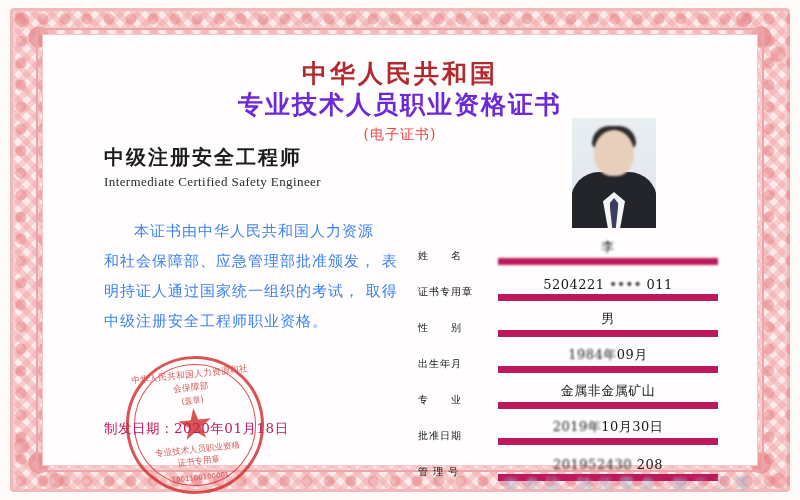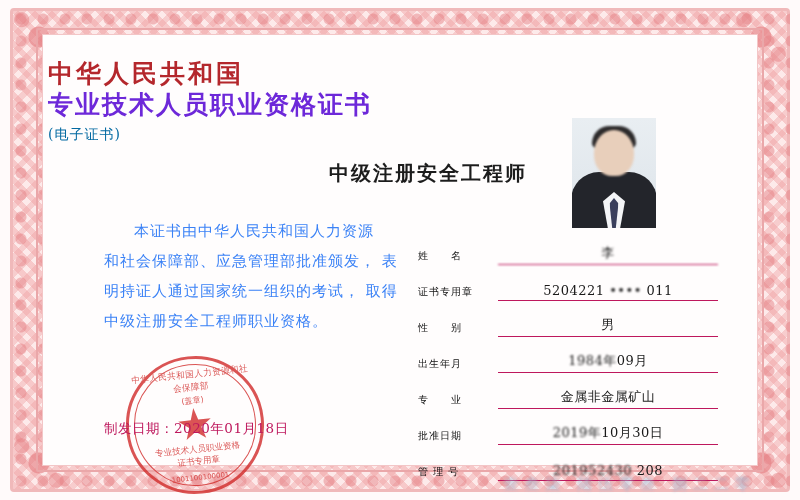--- a/index.html
+++ b/index.html
@@ -62,20 +62,21 @@
   .corner.bl { left: 12px; bottom: 10px; }
   .corner.br { right: 12px; bottom: 10px; }
 
   
   .content {
     position: absolute;
     left: 48px; top: 40px; right: 48px; bottom: 40px;
   }
 
   .title-block {
+    text-align: center;
     padding-top: 18px;
   }
   .title-line1 {
     font-family: "DejaVu Serif", serif;
     font-size: 25px;
     font-weight: bold;
     color: #b4272c;
     letter-spacing: 3px;
     line-height: 1.25;
   }
@@ -83,29 +84,27 @@
     font-family: "DejaVu Serif", serif;
     font-size: 25px;
     font-weight: bold;
     color: #6d28d9;
     letter-spacing: 2px;
     line-height: 1.3;
   }
   .title-sub {
     font-family: "DejaVu Serif", serif;
     font-size: 14px;
-    color: #0369a1;
+    color: #ef4444;
     letter-spacing: 1px;
     margin-top: 4px;
   }
 
   .cert-name-block {
-    margin-top: 16px;
     padding-left: 56px;
-    text-align: center;
   }
   .cert-name-cn {
     font-family: "DejaVu Serif", serif;
     font-size: 20px;
     font-weight: bold;
     color: #1c1c1c;
     letter-spacing: 2px;
   }
   .cert-name-en {
     font-family: "Liberation Serif", serif;
@@ -200,21 +199,21 @@
     flex: none;
     font-family: "DejaVu Serif", serif;
     font-size: 10px;
     color: #141414;
     letter-spacing: 1px;
     text-align: justify;
     padding-bottom: 2px;
   }
   .field-value {
     flex: 1;
-    border-bottom: 1px solid #be185d;
+    border-bottom: 7px solid #be185d;
     font-family: "DejaVu Serif", serif;
     font-size: 13px;
     color: #1a1a1a;
     text-align: center;
     padding-bottom: 2px;
     letter-spacing: .5px;
     position: relative;
   }
   .field-value.blurred {
     filter: blur(1.1px);
@@ -325,20 +324,21 @@
   <div class="content">
 
     <div class="title-block">
       <div class="title-line1">中华人民共和国</div>
       <div class="title-line2">专业技术人员职业资格证书</div>
       <div class="title-sub">(电子证书)</div>
     </div>
 
     <div class="cert-name-block">
       <div class="cert-name-cn">中级注册安全工程师</div>
+      <div class="cert-name-en">Intermediate Certified Safety Engineer</div>
     </div>
 
     <div class="body-text">
       <span class="indent">本证书由中华人民共和国人力资源</span>
       <span>和社会保障部、应急管理部批准颁发，</span>
       <span>表明持证人通过国家统一组织的考试，</span>
       <span>取得中级注册安全工程师职业资格。</span>
     </div>
 
     <div class="photo">

